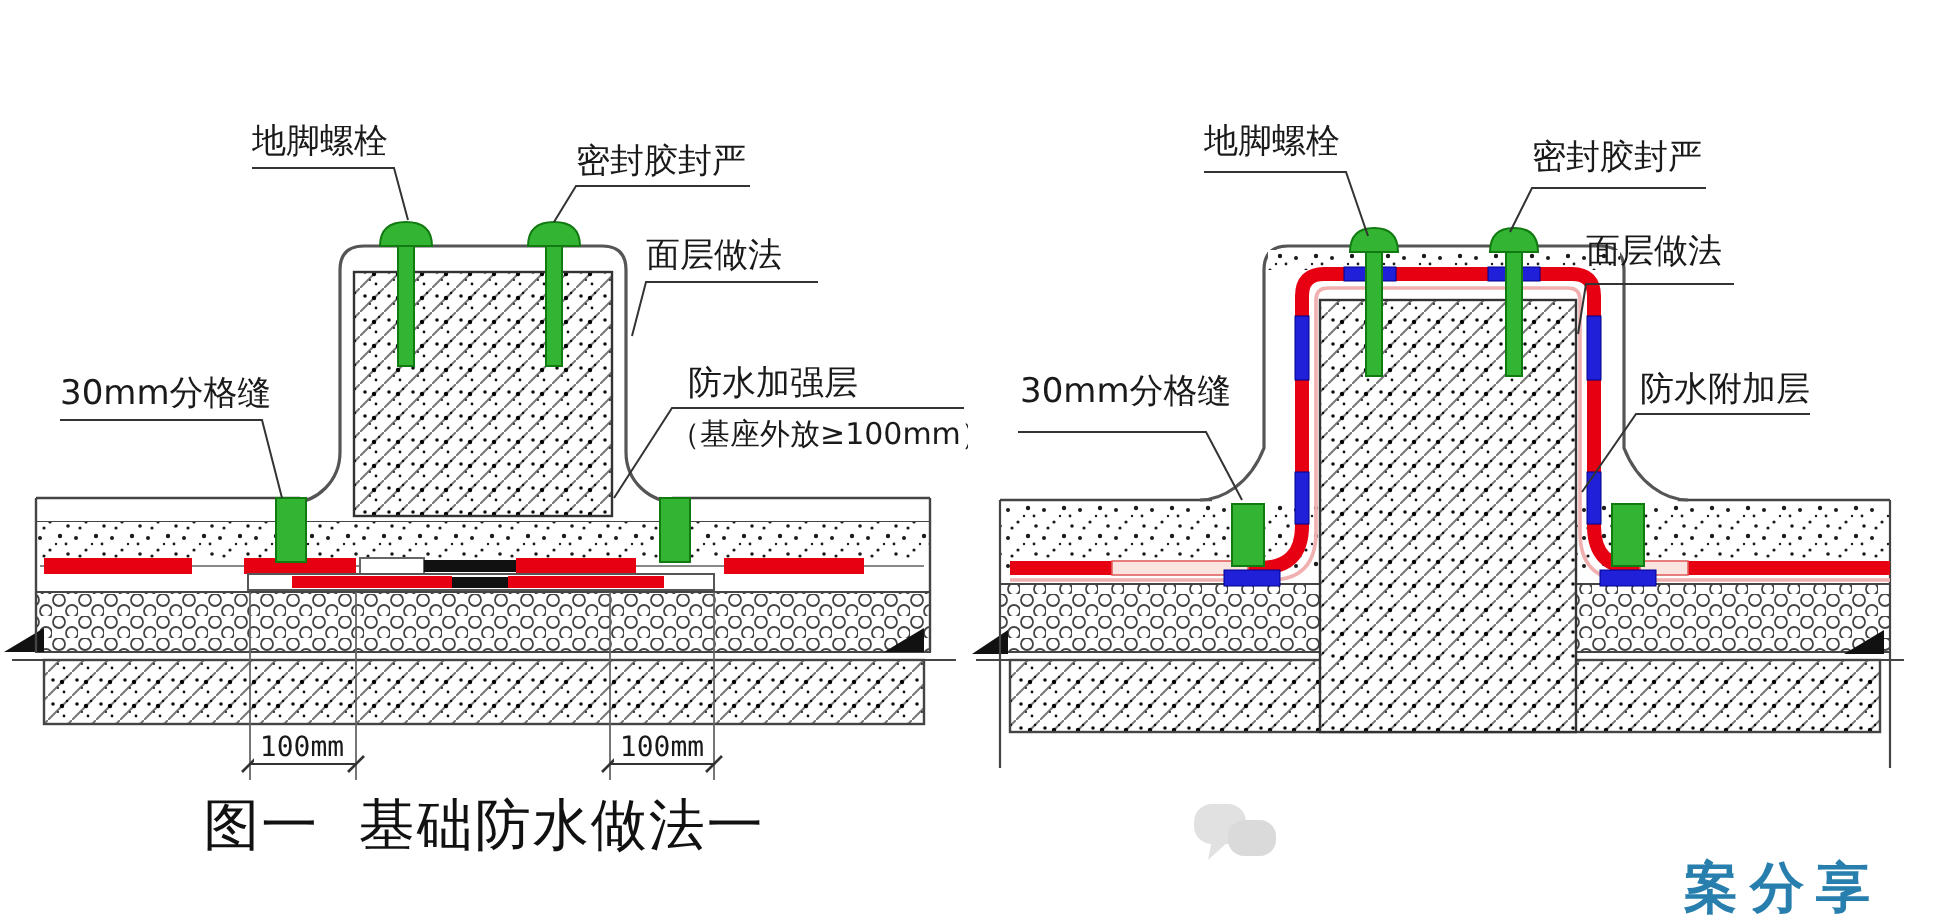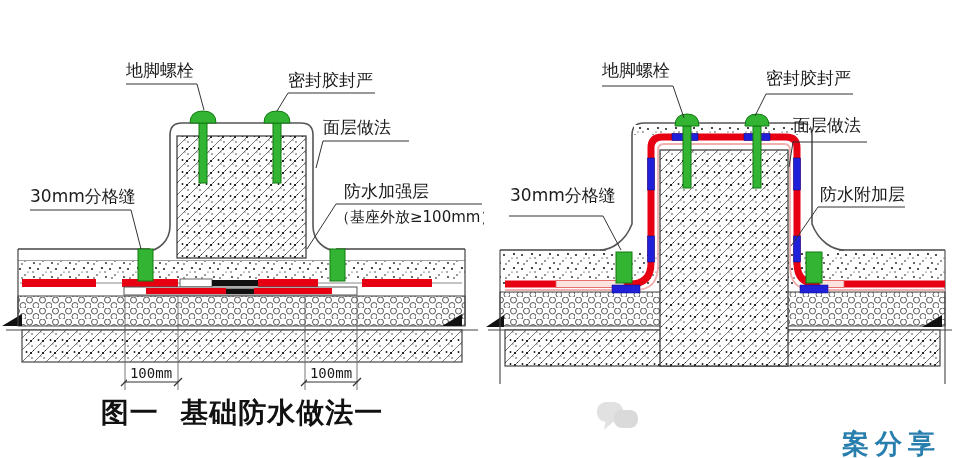--- a/index.html
+++ b/index.html
@@ -1,21 +1,21 @@
 <!DOCTYPE html>
 <html><head>
 <meta charset="utf-8">
 <style>
   html,body{margin:0;padding:0;background:#ffffff;}
   .stage{position:relative;width:968px;height:458px;background:#ffffff;overflow:hidden;
          font-family:"DejaVu Sans","Liberation Sans",sans-serif;}
   .panel{position:absolute;top:0;width:484px;height:458px;}
   .panel svg{position:absolute;top:0;left:0;}
   .caption{position:absolute;top:394px;left:0;width:100%;text-align:center;
-           font-size:28px;font-weight:700;color:#111;letter-spacing:1px;
+           font-size:28px;font-weight:400;color:#111;letter-spacing:1px;
            white-space:pre;z-index:3;}
   .watermark{position:absolute;top:398px;left:842px;z-index:2;color:#0369a1;
              font-size:27px;font-weight:700;letter-spacing:6px;opacity:.85;margin-top:28px;}
   .watermark-blob{position:absolute;top:400px;left:596px;z-index:1;opacity:.55;}
   svg text{font-family:"DejaVu Sans","Liberation Sans",sans-serif;fill:#1a1a1a;}
   .lbl{font-size:17px;}
   .lbl-small{font-size:15px;}
   .dim{font-size:14px;font-family:"DejaVu Sans Mono","Liberation Mono",monospace;}
 </style>
 </head>

